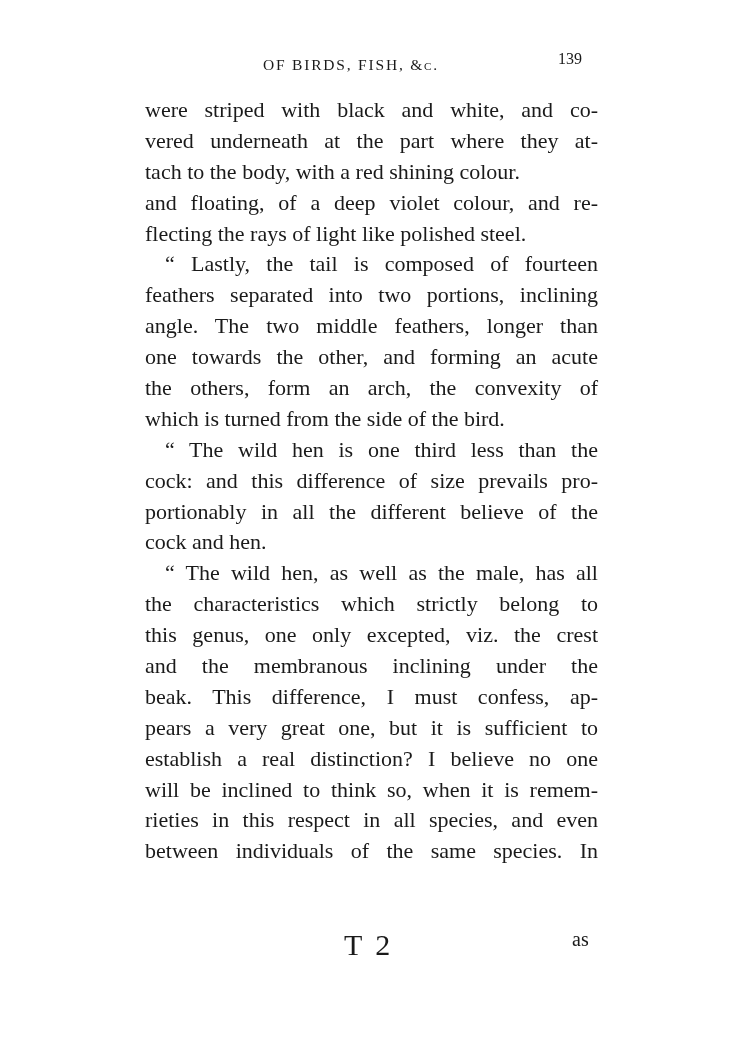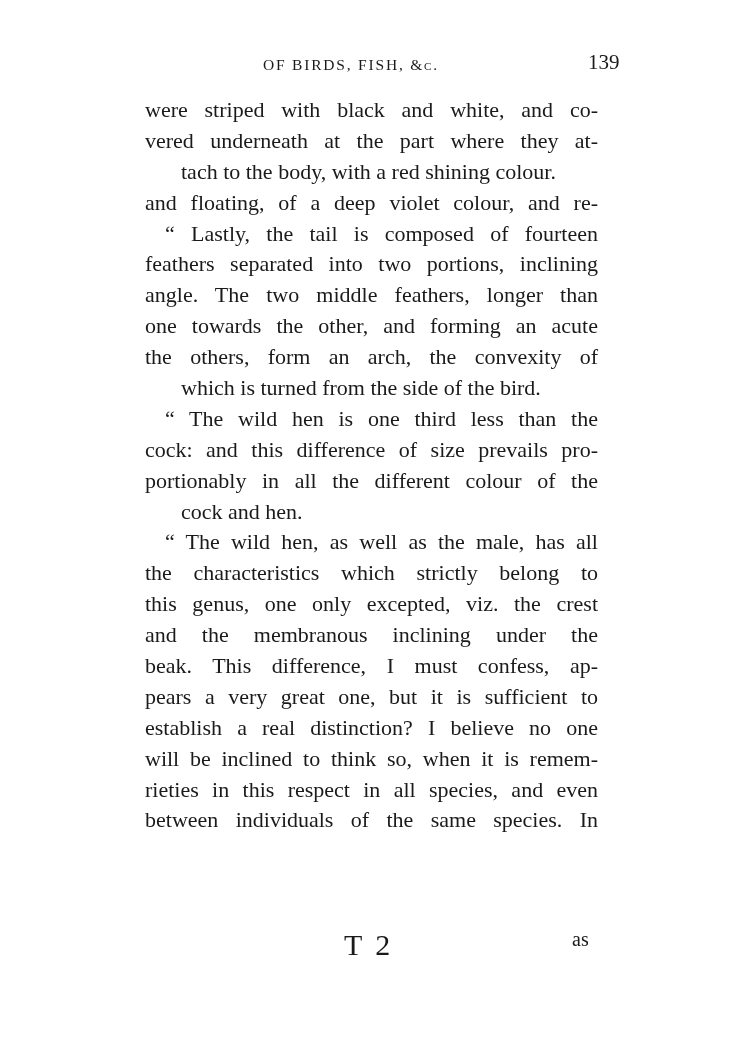--- a/index.html
+++ b/index.html
@@ -1,49 +1,50 @@
 <!DOCTYPE html>
 <html><head>
 <meta charset="utf-8">
 <style>
   html, body { margin: 0; padding: 0; background: #ffffff; }
   body { width: 750px; height: 1050px; position: relative; overflow: hidden;
          font-family: "Liberation Serif", "DejaVu Serif", serif; color: #1a1a1a; }
   .page { position: absolute; left: 0; top: 0; width: 750px; height: 752px; }
   .running-head { position: absolute; top: 56px; left: 263px; font-size: 15.5px;
                   letter-spacing: 1.8px; font-variant: small-caps; }
-  .page-number { position: absolute; top: 50px; left: 588px; font-size: 21px; }
+  .page-number { position: absolute; top: 50px; left: 558px; font-size: 16px; }
   .text-block { position: absolute; left: 145px; top: 95px; width: 453px; }
   .line { display: block; font-size: 22px; line-height: 30.9px; height: 30.9px;
           text-align: justify; text-align-last: justify; white-space: nowrap; }
-  .line.last { text-align-last: left; margin-left: 36px; }
+  .line.last { text-align-last: left; }
   .line.indent { padding-left: 20px; }
   .signature { position: absolute; top: 928px; left: 344px; font-size: 30px; letter-spacing: 3px; }
   .catchword { position: absolute; top: 928px; left: 572px; font-size: 20px; text-align: center; }
 </style>
 </head>
 <body>
 
 <div class="page">
   <div class="running-head">OF BIRDS, FISH, &amp;c.</div>
   <div class="page-number">139</div>
   <div class="text-block" id="text-block">
       <span class="line">were striped with black and white, and co-</span>
       <span class="line">vered underneath at the part where they at-</span>
       <span class="line last">tach to the body, with a red shining colour.</span>
       <span class="line">and floating, of a deep violet colour, and re-</span>
+      <span class="line last">flecting the rays of light like polished steel.</span>
       <span class="line indent">“ Lastly, the tail is composed of fourteen</span>
       <span class="line">feathers separated into two portions, inclining</span>
       <span class="line">angle. The two middle feathers, longer than</span>
       <span class="line">one towards the other, and forming an acute</span>
       <span class="line">the others, form an arch, the convexity of</span>
       <span class="line last">which is turned from the side of the bird.</span>
       <span class="line indent">“ The wild hen is one third less than the</span>
       <span class="line">cock: and this difference of size prevails pro-</span>
-      <span class="line">portionably in all the different colour of the</span>
+      <span class="line">portionably in all the different believe of the</span>
       <span class="line last">cock and hen.</span>
       <span class="line indent">“ The wild hen, as well as the male, has all</span>
       <span class="line">the characteristics which strictly belong to</span>
       <span class="line">this genus, one only excepted, viz. the crest</span>
       <span class="line">and the membranous inclining under the</span>
       <span class="line">beak. This difference, I must confess, ap-</span>
       <span class="line">pears a very great one, but it is sufficient to</span>
       <span class="line">establish a real distinction? I believe no one</span>
       <span class="line">will be inclined to think so, when it is remem-</span>
       <span class="line">rieties in this respect in all species, and even</span>

